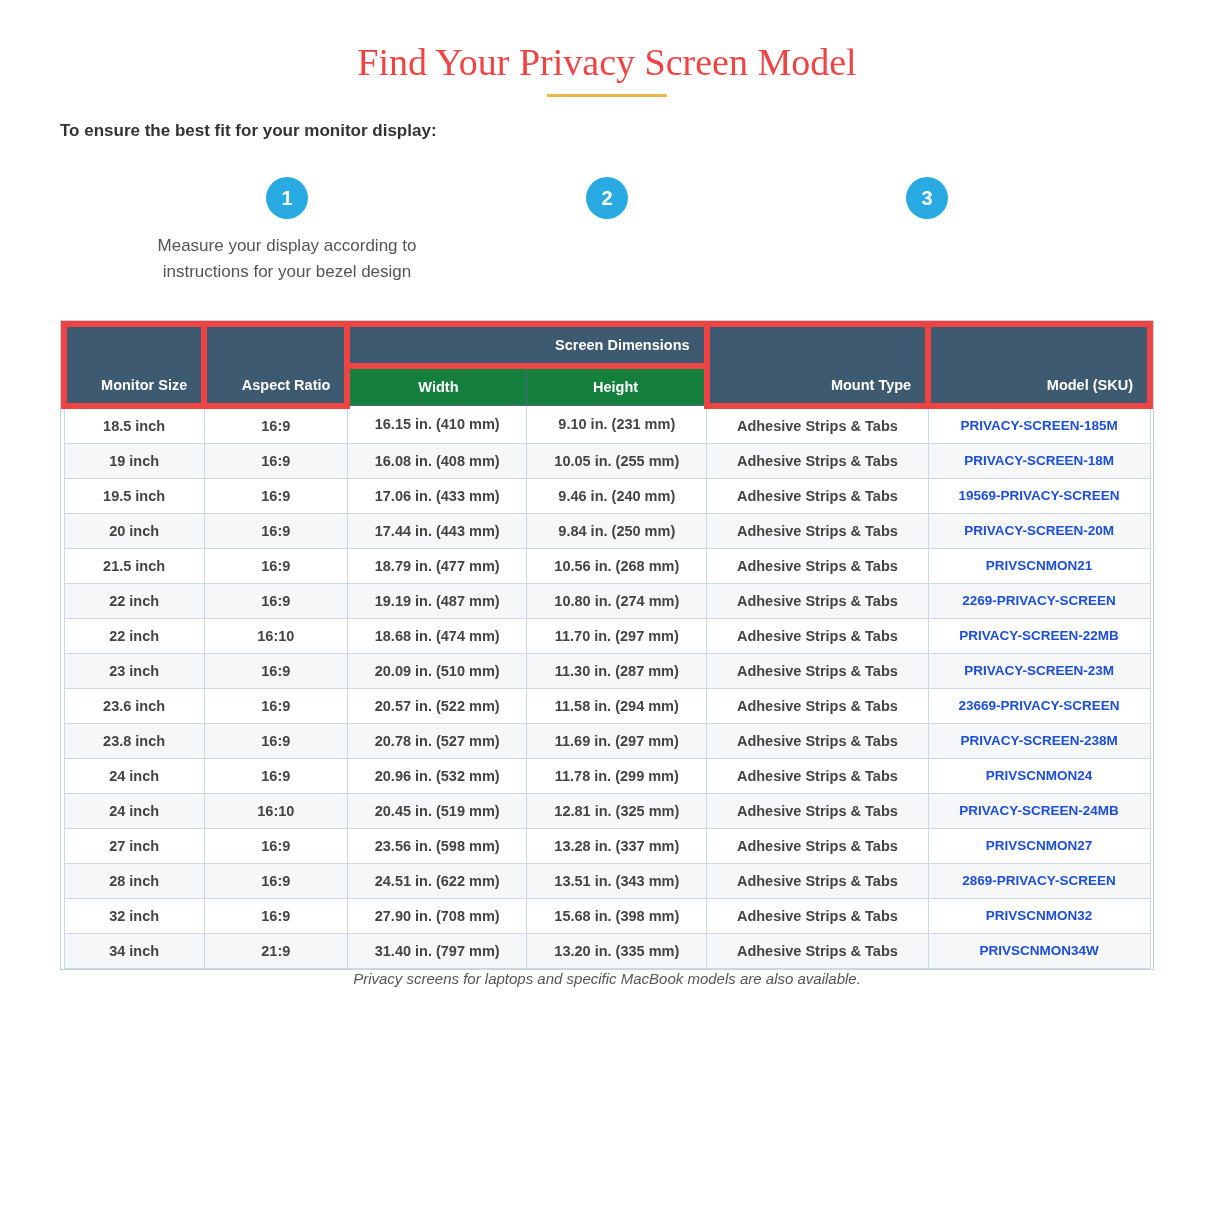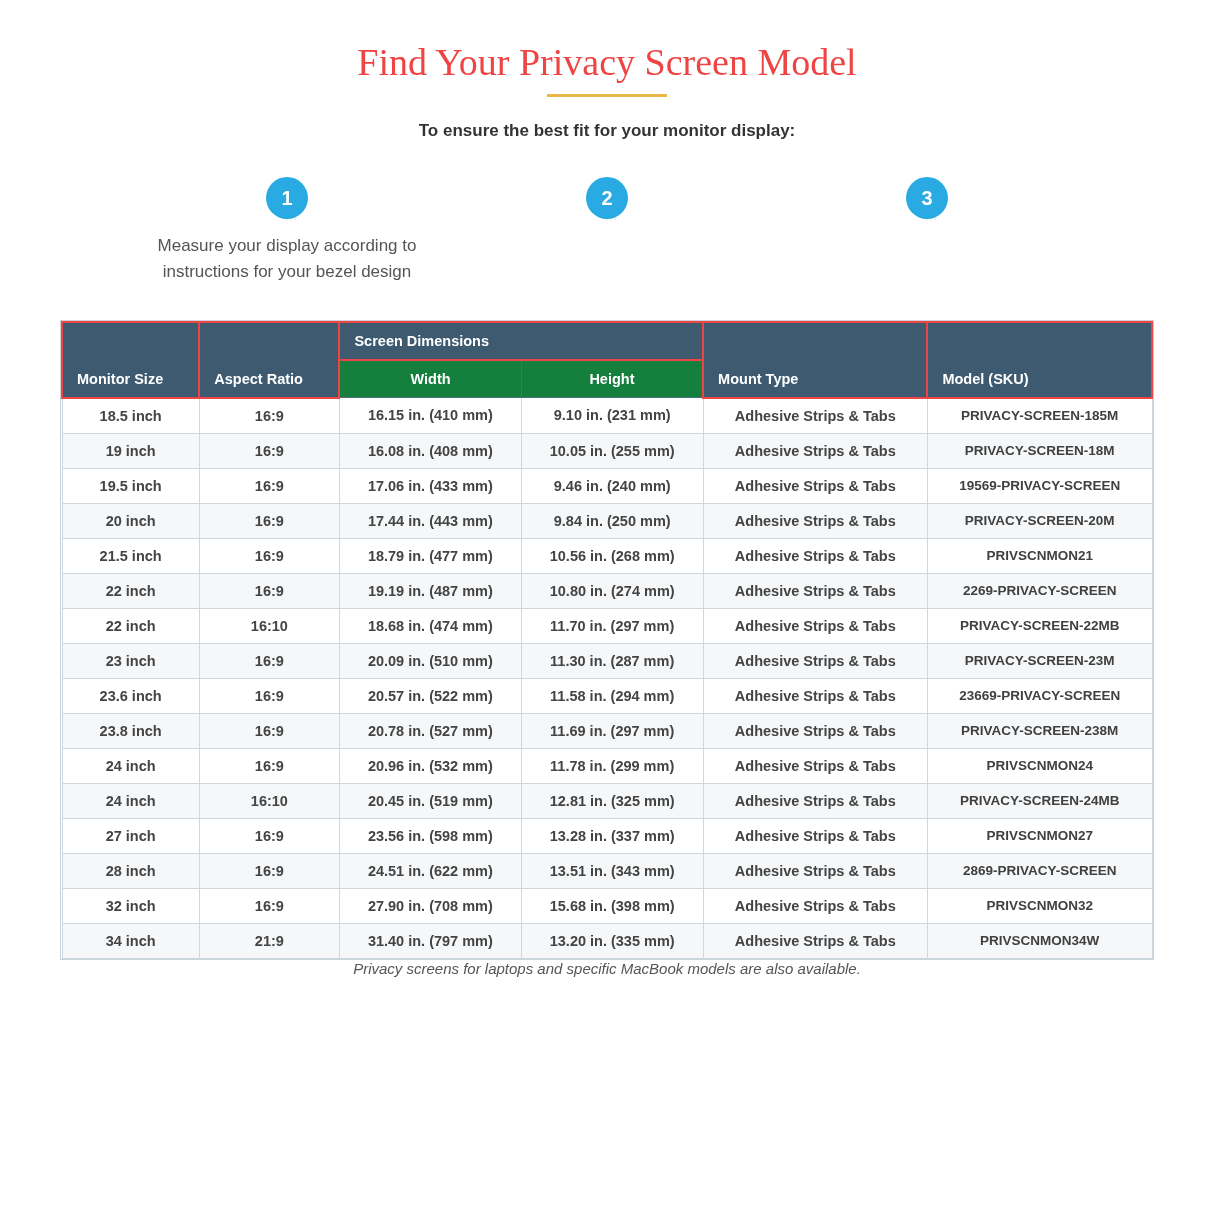--- a/index.html
+++ b/index.html
@@ -19,21 +19,20 @@
       margin-bottom: 10px;
       font-family: Georgia, serif;
     }
     .title-divider {
       width: 120px;
       height: 3px;
       background: #e8b84b;
       margin: 0 auto 24px auto;
     }
     .subtitle {
-      text-align: center;
       font-size: 17px;
       font-weight: bold;
       color: #333;
       margin-bottom: 36px;
     }
     .steps-row {
       display: flex;
       justify-content: center;
       gap: 60px;
       margin-bottom: 36px;
@@ -65,23 +64,23 @@
     }
     table {
       width: 100%;
       border-collapse: collapse;
       font-size: 14.5px;
     }
     thead tr.header-top th {
       background: #3d5a70;
       color: white;
       padding: 10px 14px;
-      text-align: left;
-      font-weight: bold;
-      border: 2px solid #ef4444;
+      text-align: right;
+      font-weight: bold;
+      border: 6px solid #ef4444;
     }
     thead tr.header-bottom th {
       background: #15803d;
       color: white;
       padding: 10px 14px;
       text-align: center;
       font-weight: bold;
       border: 1px solid #4a6a80;
     }
     thead tr.header-top th.rowspan-cell {
@@ -95,21 +94,21 @@
       background: #f5f7f9;
     }
     tbody td {
       padding: 9px 14px;
       border: 1px solid #d0d8df;
       text-align: center;
       color: #444;
     }
     tbody td.sku {
       font-size: 13.5px;
-      color: #404040;
+      color: #1d4ed8;
     }
     .footer-note {
       text-align: center;
       font-style: italic;
       color: #555;
       font-size: 15px;
     }
     .table-wrapper {
       border: 1px solid #c8d4dc;
     }

